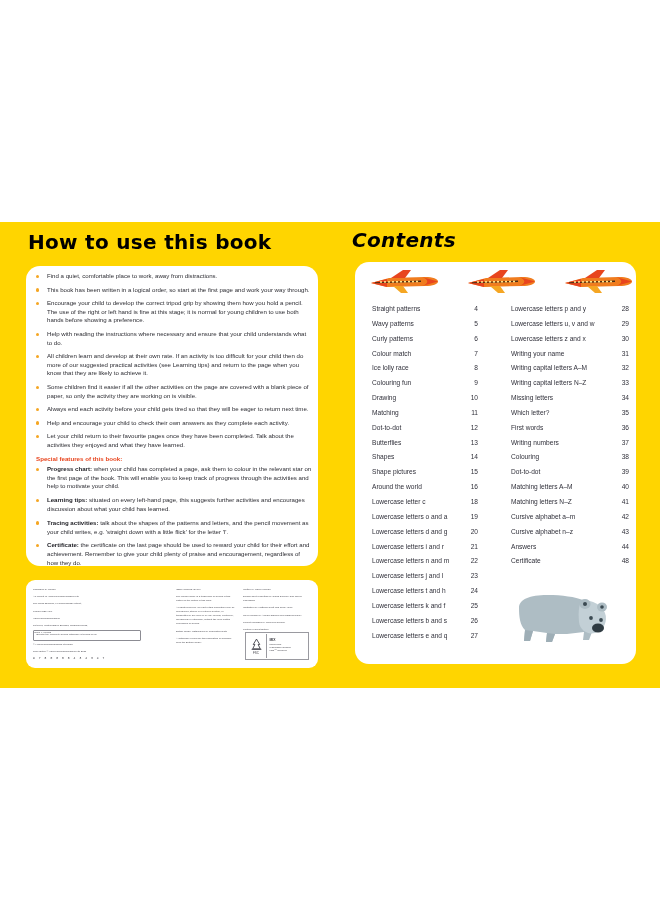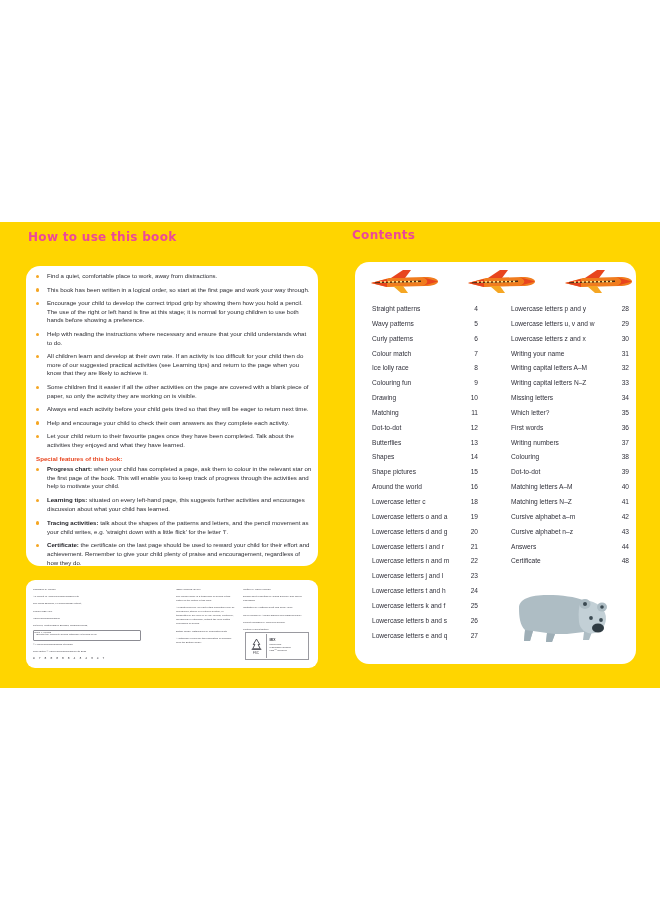--- a/index.html
+++ b/index.html
@@ -11,27 +11,27 @@
   
   .spread{
     position:absolute;left:0;top:222px;width:660px;height:466px;
     background:#FFD500;
   }
   
   .heading{
     position:absolute;
     font-family:"DejaVu Sans",sans-serif;
     font-weight:bold;
-    font-size:12px;
+    font-size:20px;
     letter-spacing:0.3px;
-    color:#ec4899;
+    color:#000000;
     white-space:nowrap;
   }
   #h-left{left:28px;top:230px;}
-  #h-right{left:352px;top:228px;}
+  #h-right{left:352px;top:228px;font-style:italic;}
 
   
   .card{
     position:absolute;background:#ffffff;border-radius:14px;
   }
   #card-left{left:26px;top:266px;width:292px;height:300px;}
   #card-right{left:355px;top:262px;width:281px;height:402px;}
   #card-imprint{left:26px;top:580px;width:292px;height:88px;border-radius:9px;}
 
   

